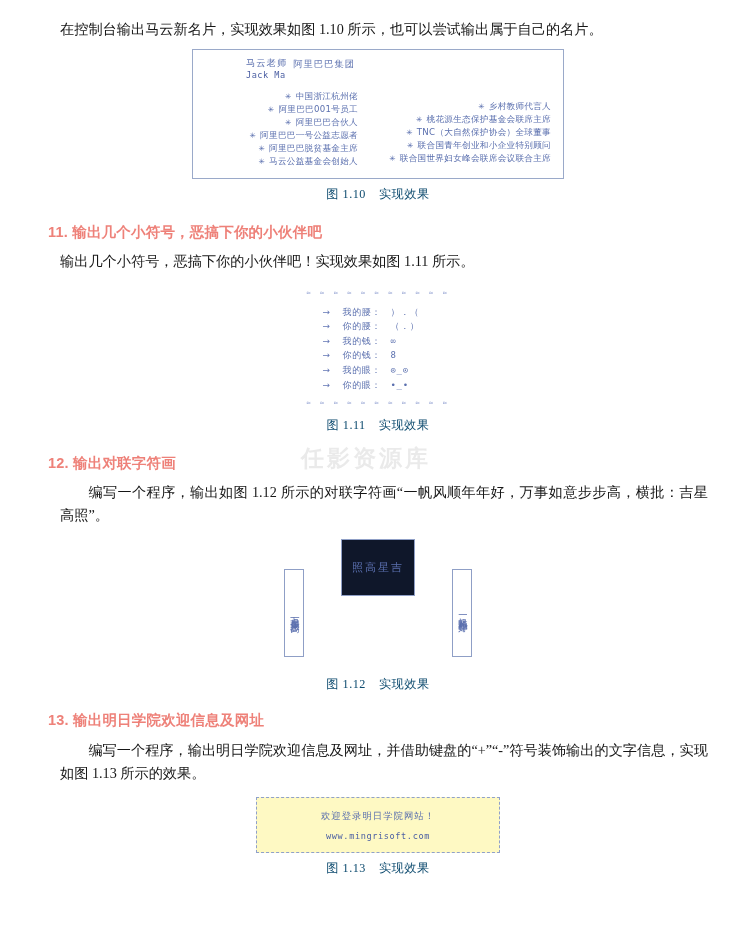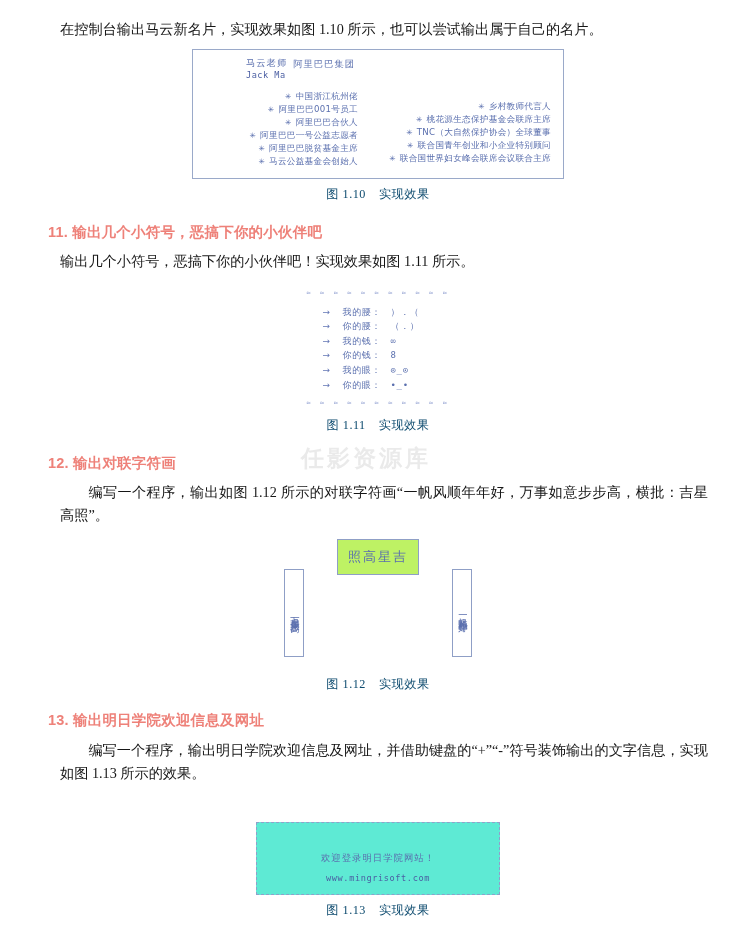--- a/index.html
+++ b/index.html
@@ -157,26 +157,26 @@
     width: 200px;
     height: 126px;
     text-align: left;
   }
   .couplet .banner {
     position: absolute;
     left: 50%;
     transform: translateX(-50%);
     top: 0;
     border: 1px solid #8f9fc6;
-    padding: 8px 10px;
-    font-family: "DejaVu Sans", sans-serif;
-    font-size: 13px;
+    padding: 20px 10px;
+    font-family: "DejaVu Sans", sans-serif;
+    font-size: 11px;
     color: #5a6fae;
     letter-spacing: 2px;
-    background: #bef264;
+    background: #0f172a;
     white-space: nowrap;
   }
   .couplet .vert {
     position: absolute;
     top: 30px;
     border: 1px solid #8f9fc6;
     background: #fff;
     width: 20px;
     padding: 5px 2px;
     font-family: "DejaVu Sans", sans-serif;
@@ -190,25 +190,24 @@
     box-sizing: border-box;
   }
   .couplet .vert.left { left: 6px; }
   .couplet .vert.right { right: 6px; }
 
   
   .welcome-box {
     display: inline-block;
     width: 244px;
     border: 1px dashed #8fa0cb;
-    background: #5eead4;
-    padding: 28px 8px 11px 8px;
-    box-sizing: border-box;
-    text-align: center;
-    margin-top: 25px;
+    background: #fef9c3;
+    padding: 11px 8px 11px 8px;
+    box-sizing: border-box;
+    text-align: center;
   }
   .welcome-cn {
     font-family: "DejaVu Sans", sans-serif;
     font-size: 9.4px;
     color: #5a6fae;
     letter-spacing: 1px;
     line-height: 1.4;
   }
   .welcome-url {
     font-family: "DejaVu Sans Mono", monospace;

